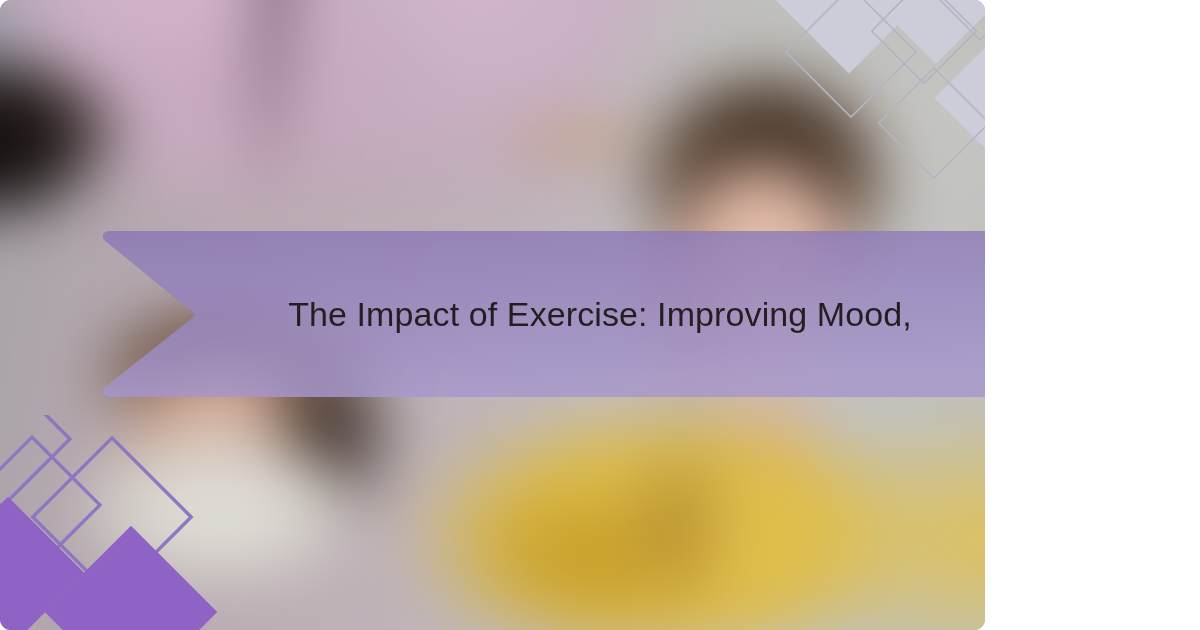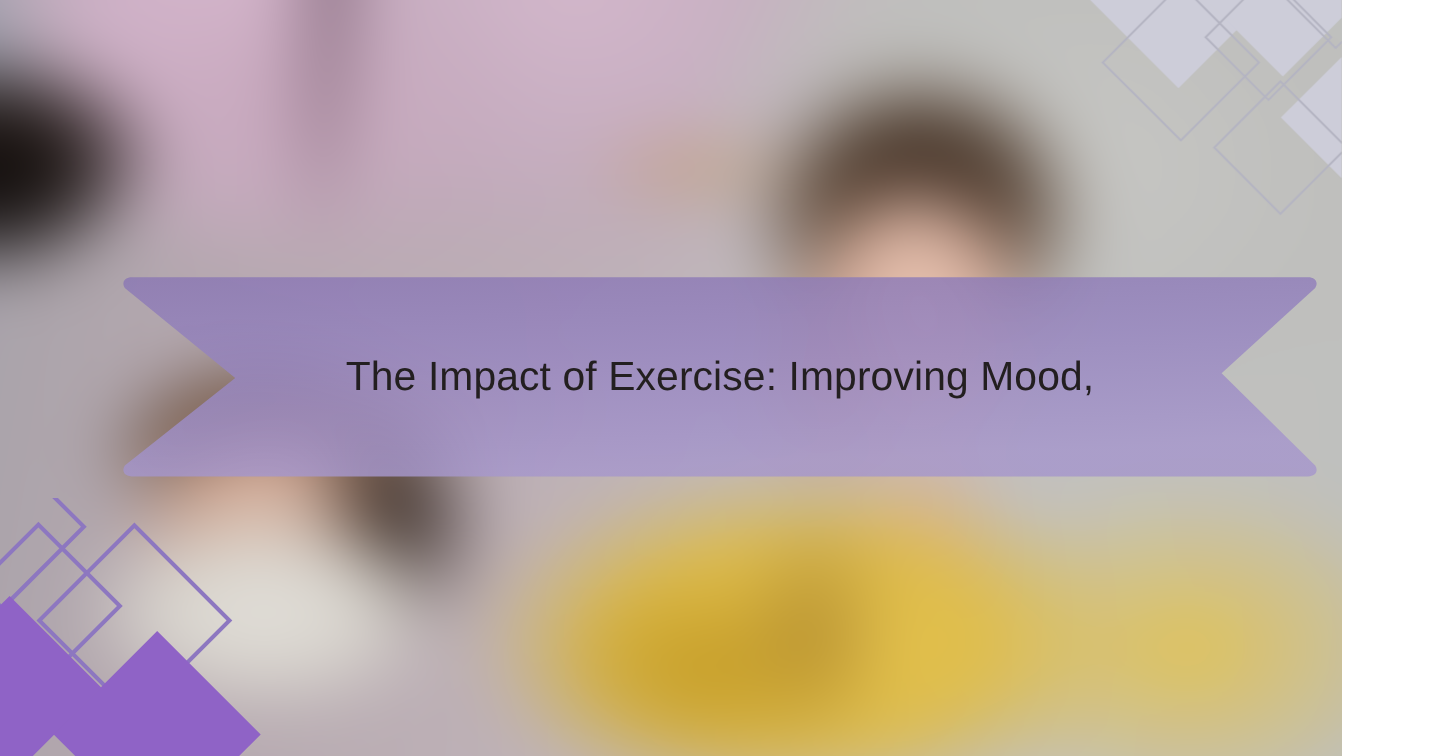--- a/index.html
+++ b/index.html
@@ -7,24 +7,25 @@
     margin: 0;
     padding: 0;
     background: #ffffff;
   }
   body {
     font-family: "Liberation Sans", sans-serif;
   }
 
   #canvas {
     position: relative;
-    width: 1118px;
+    width: 985px;
     height: 630px;
     overflow: hidden;
     background: #b9b7b5;
+    border-radius: 11px;
   }
 
   
   .photo-layer {
     position: absolute;
     inset: 0;
     overflow: hidden;
   }
   .photo-inner {
     position: absolute;

